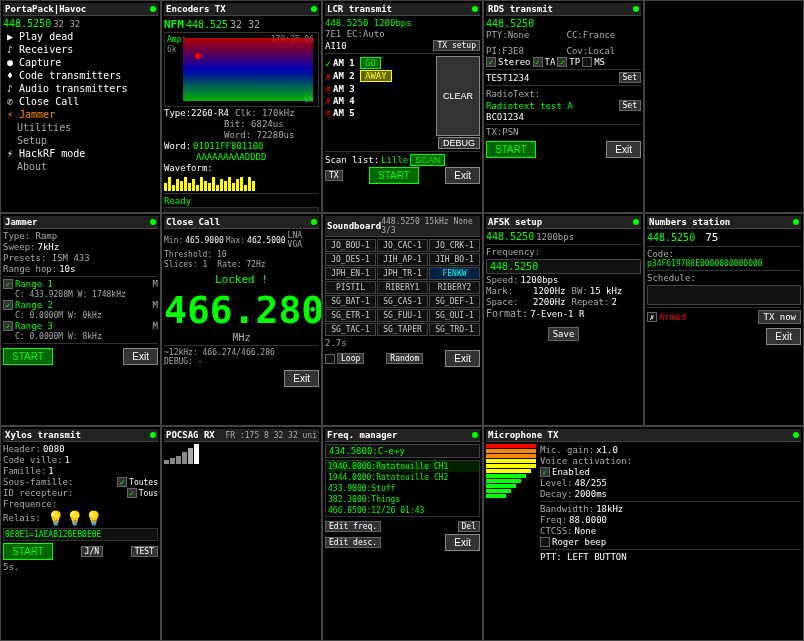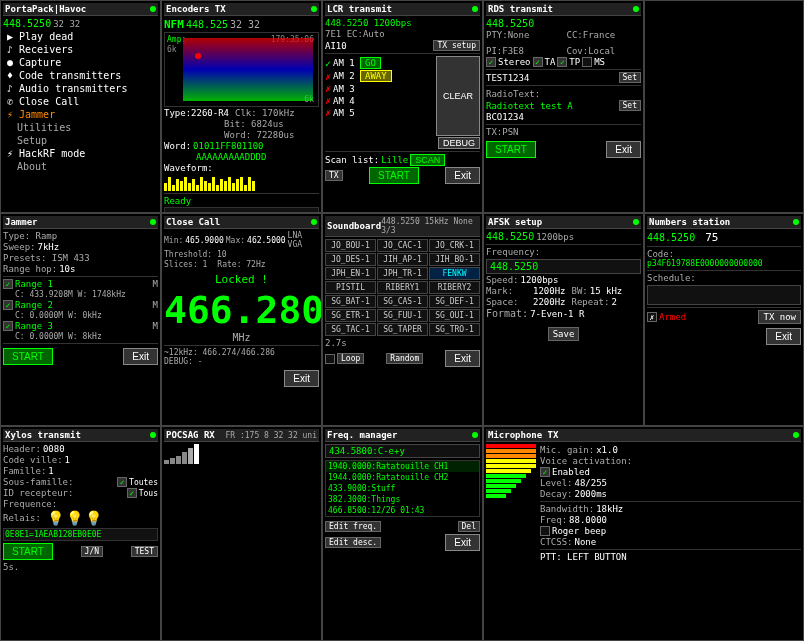--- a/index.html
+++ b/index.html
@@ -49,21 +49,21 @@
     .row { display: flex; align-items: center; gap: 2px; margin: 1px 0; }
     .cb { width: 10px; height: 10px; border: 1px solid #666; background: #111; display: inline-flex; align-items: center; justify-content: center; font-size: 8px; }
     .cb.checked { background: #333; color: #0f0; }
     
     .menu-item { padding: 1px 4px; font-size: 10px; cursor: pointer; }
     .grid-2 { display: grid; grid-template-columns: 1fr 1fr; gap: 6px; }
     .grid-3 { display: grid; grid-template-columns: 1fr 1fr 1fr; gap: 1px; }
     .signal-row { display: flex; align-items: center; gap: 2px; margin: 1px 0; }
     .x-mark { color: #f00; font-size: 10px; }
     .check-mark { color: #0f0; font-size: 10px; }
-    .am-label { color: #fff; font-size: 9px; width: 25px; }
+    .am-label { color: #fff; font-size: 9px; width: 25px; font-weight: bold; }
     .go-btn { background: #060; border: 1px solid #0f0; color: #0f0; padding: 0 4px; font-size: 9px; }
     .away-btn { background: #660; border: 1px solid #ff0; color: #ff0; padding: 0 4px; font-size: 9px; }
     .clear-btn { background: #333; border: 1px solid #888; color: #fff; padding: 2px 6px; font-size: 9px; height: 50px; writing-mode: horizontal-tb; }
     .debug-btn { background: #333; border: 1px solid #888; color: #fff; padding: 0 4px; font-size: 9px; }
     .scan-btn { background: #060; border: 1px solid #0f0; color: #0f0; padding: 0 4px; font-size: 9px; }
     .start-btn { background: #060; border: 1px solid #0f0; color: #0f0; padding: 2px 8px; font-size: 10px; }
     .exit-btn { background: #333; border: 1px solid #888; color: #fff; padding: 2px 8px; font-size: 10px; }
     .separator { border-top: 1px solid #333; margin: 2px 0; }
     
     .sb-cell { border: 1px solid #444; padding: 1px; font-size: 8px; text-align: center; background: #111; color: #ccc; cursor: pointer; }
@@ -600,24 +600,24 @@
       <div class="separator"></div>
       <div class="row">
         <span style="font-size:9px;color:#aaa;">Bandwidth:</span>
         <span style="font-size:9px;color:#fff;">18kHz</span>
       </div>
       <div class="row">
         <span style="font-size:9px;color:#aaa;">Freq:</span>
         <span style="font-size:9px;color:#fff;">88.0000</span>
       </div>
       <div class="row">
+        <span style="font-size:9px;color:#aaa;">CTCSS:</span>
+        <span style="font-size:9px;color:#fff;">None</span>
+      </div>
+      <div class="row">
         <div class="cb"></div>
         <span style="font-size:9px;color:#fff;">Roger beep</span>
       </div>
-      <div class="row">
-        <span style="font-size:9px;color:#aaa;">CTCSS:</span>
-        <span style="font-size:9px;color:#fff;">None</span>
-      </div>
       <div class="separator"></div>
       <div style="font-size:9px;color:#fff;">PTT: LEFT BUTTON</div>
     </div>
   </div>
 </div>
 
 </body></html>

